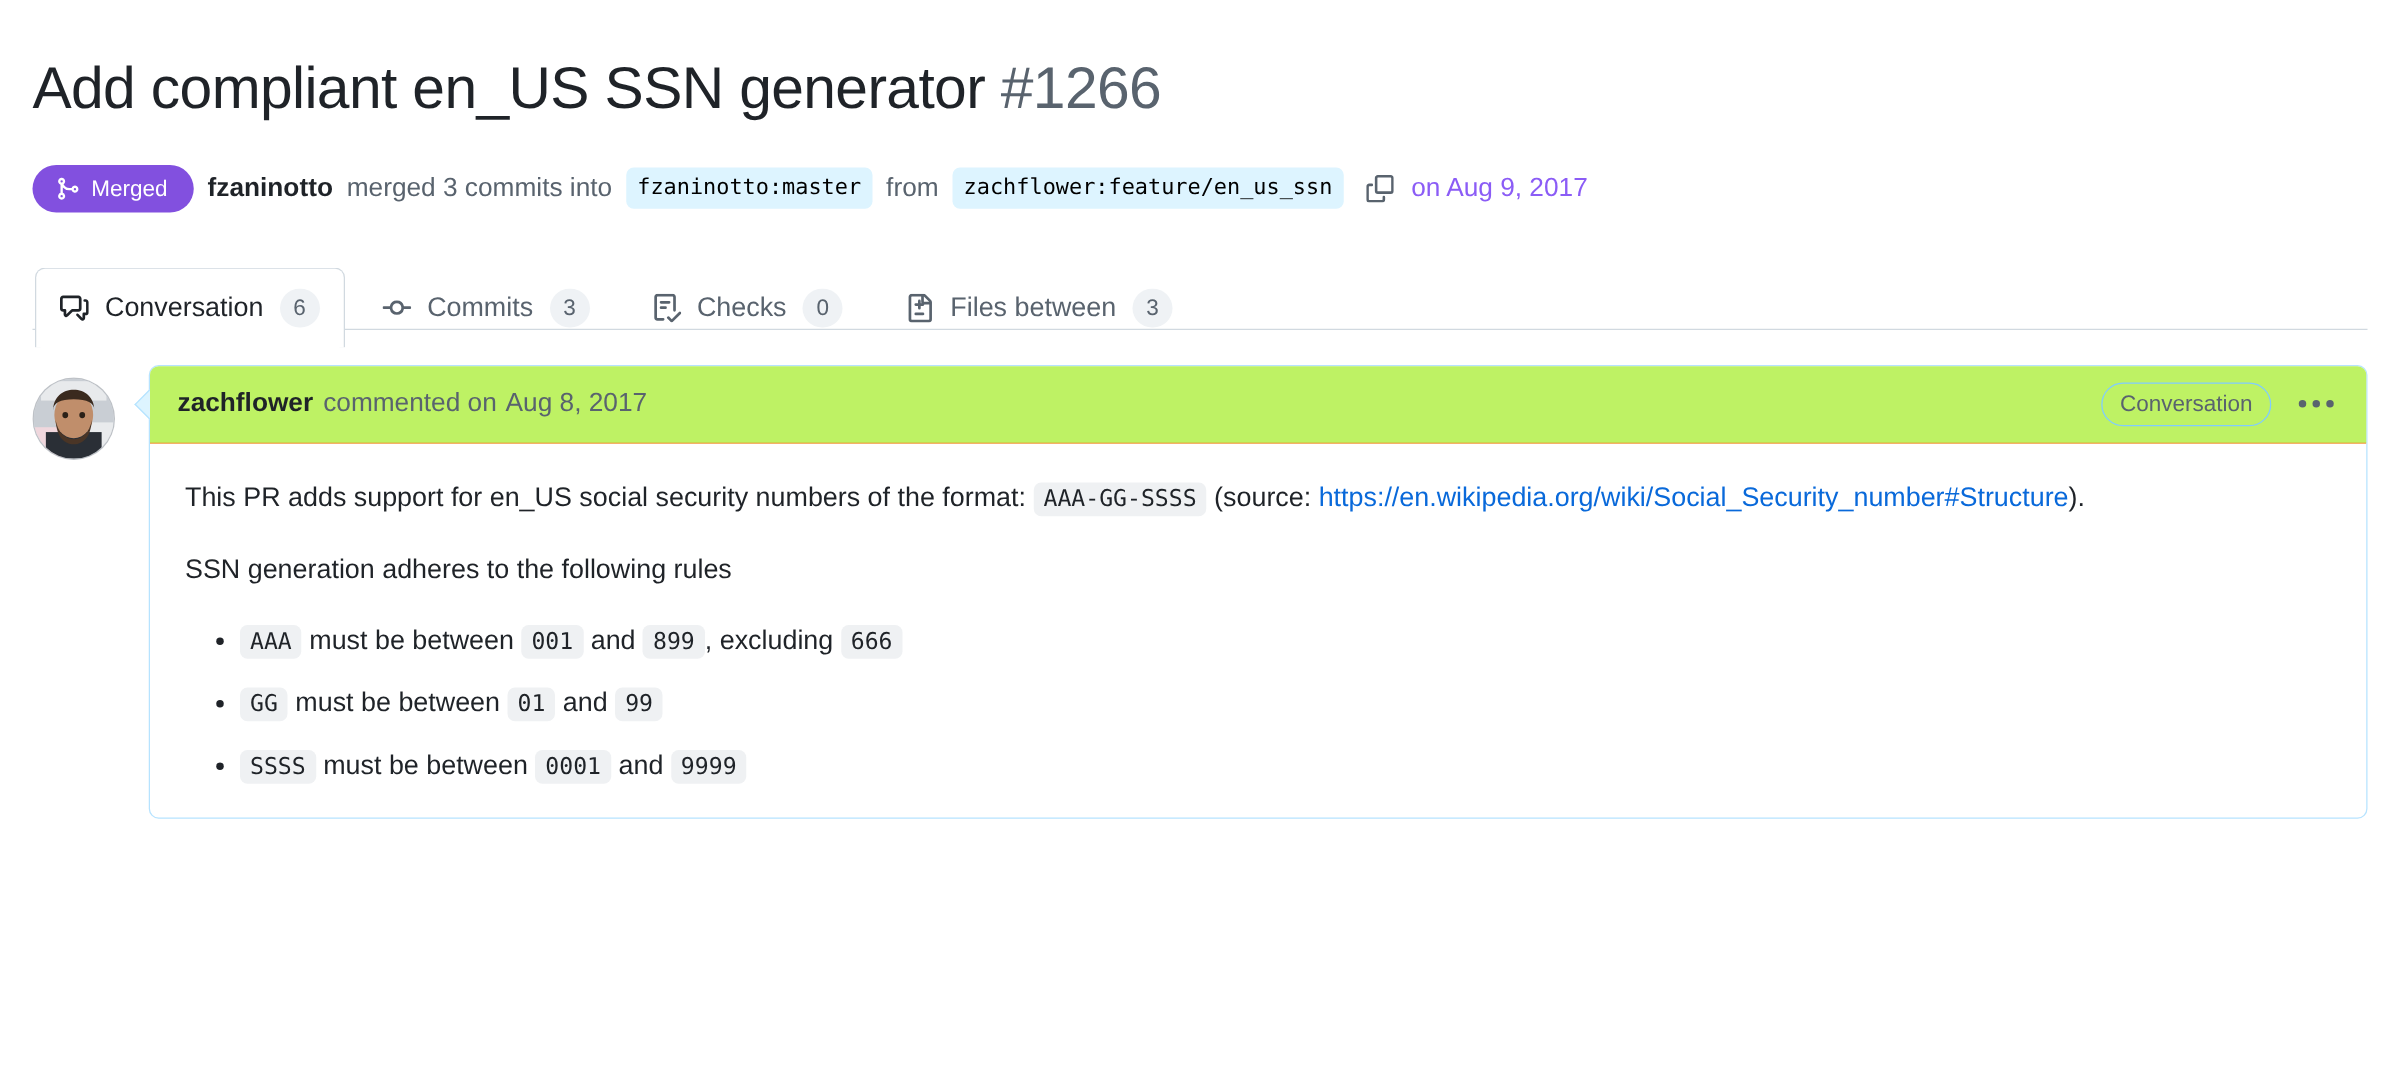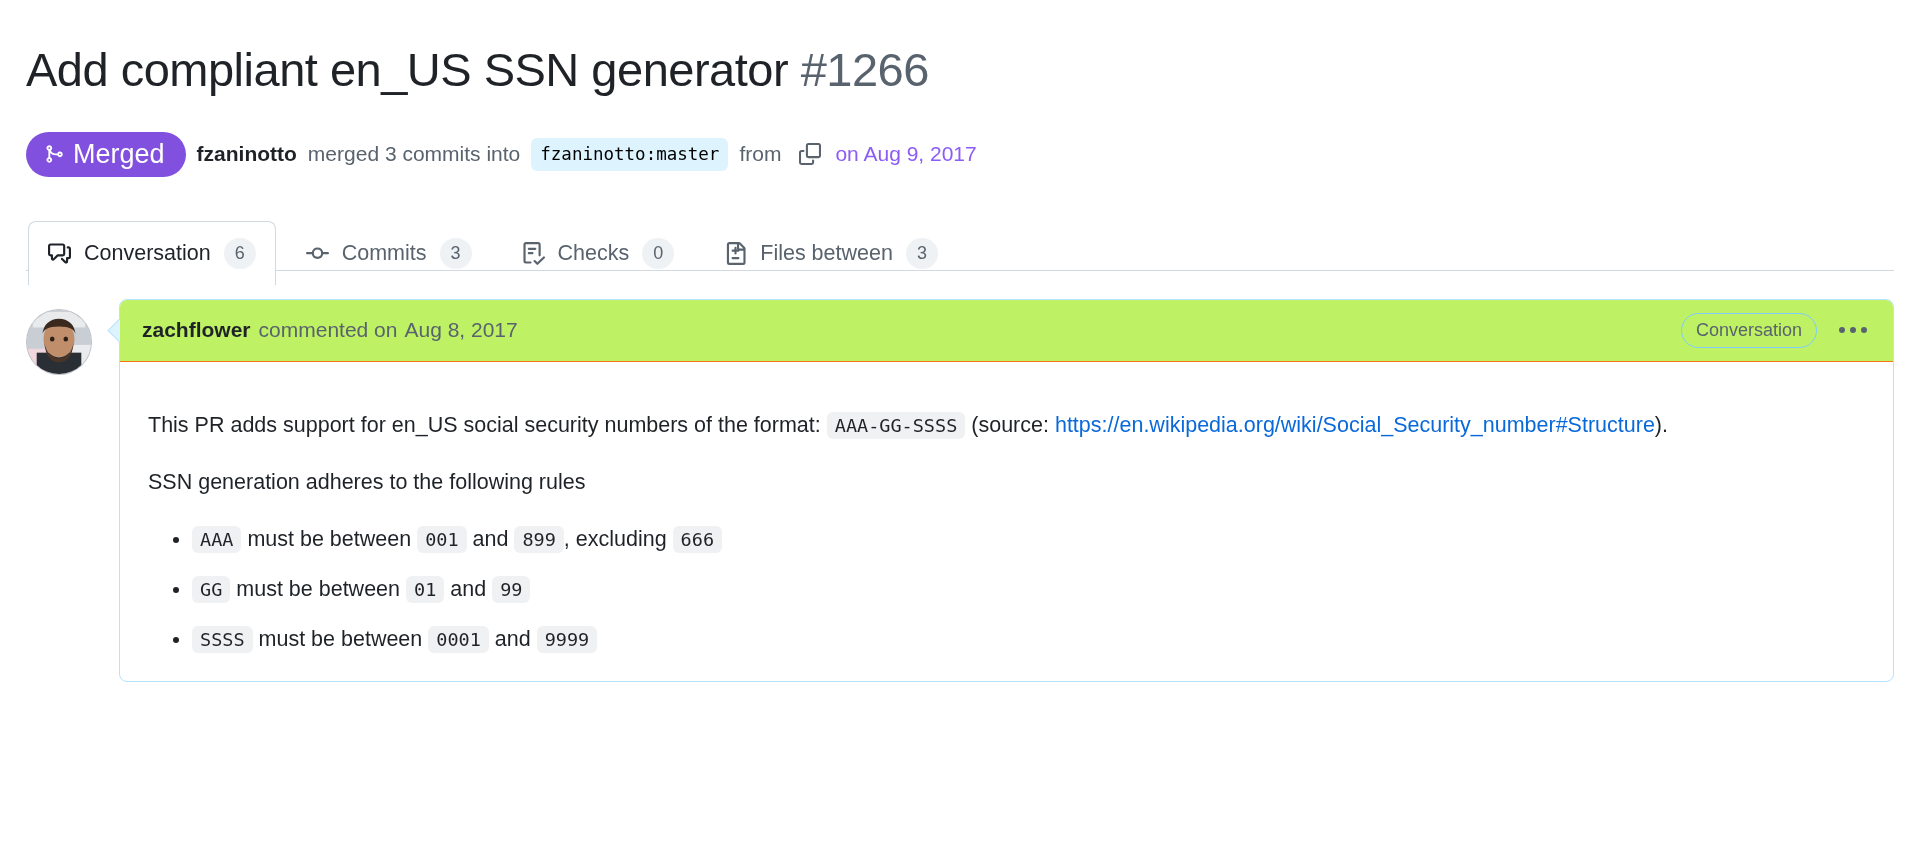--- a/index.html
+++ b/index.html
@@ -36,21 +36,21 @@
     white-space: nowrap;
   }
   .state-badge {
     display: inline-flex;
     align-items: center;
     gap: 9px;
     background: #8250df;
     color: #ffffff;
     border-radius: 2em;
     padding: 9px 21px 9px 18px;
-    font-size: 27px;
+    font-size: 18px;
     font-weight: 400;
     line-height: 1;
     justify-content: space-between;
   }
   .state-badge svg { display:block; }
 
   .actor { color: #1f2328; font-weight: 700; }
   .branch-tag {
     display: inline-block;
     background: #ddf4ff;
@@ -182,21 +182,20 @@
     display: flex; align-items: center; gap: 5px;
     padding: 0 4px;
   }
   .kebab i { width: 6px; height: 6px; border-radius: 50%; background: #59636e; display:block; }
 
   .comment-body {
     padding: 26px 28px 24px 28px;
     font-size: 21.5px;
     line-height: 1.62;
     color: #1f2328;
-    margin-top: 20px;
   }
   .comment-body p { margin: 0 0 22px 0; }
   .comment-body p:last-child { margin-bottom: 0; }
   code.inline {
     background: #eff1f3;
     border-radius: 6px;
     padding: 3px 8px;
     font-family: "DejaVu Sans Mono", monospace;
     font-size: 18.5px;
   }
@@ -228,20 +227,21 @@
           <path d="M5.45 5.154A4.25 4.25 0 0 0 9.25 7.5h1.378a2.251 2.251 0 1 1 0 1.5H9.25A5.734 5.734 0 0 1 5 7.123v3.505a2.25 2.25 0 1 1-1.5 0V5.372a2.25 2.25 0 1 1 1.95-.218ZM4.25 13.5a.75.75 0 1 0 0-1.5.75.75 0 0 0 0 1.5Zm8.5-4.5a.75.75 0 1 0 0-1.5.75.75 0 0 0 0 1.5ZM5 3.25a.75.75 0 1 0-1.5 0 .75.75 0 0 0 1.5 0Z"></path>
         </svg>
       </span>
       <span>Merged</span>
     </span>
 
     <span class="actor">fzaninotto</span>
     <span>merged 3 commits into</span>
     <span class="branch-tag">fzaninotto:master</span>
     <span>from</span>
+    <span class="branch-tag">zachflower:feature/en_us_ssn</span>
     <span class="copy-btn">
       <svg width="22" height="22" viewBox="0 0 16 16" fill="currentColor" aria-hidden="true">
         <path d="M0 6.75C0 5.784.784 5 1.75 5h1.5a.75.75 0 0 1 0 1.5h-1.5a.25.25 0 0 0-.25.25v7.5c0 .138.112.25.25.25h7.5a.25.25 0 0 0 .25-.25v-1.5a.75.75 0 0 1 1.5 0v1.5A1.75 1.75 0 0 1 9.25 16h-7.5A1.75 1.75 0 0 1 0 14.25Z"></path>
         <path d="M5 1.75C5 .784 5.784 0 6.75 0h7.5C15.216 0 16 .784 16 1.75v7.5A1.75 1.75 0 0 1 14.25 11h-7.5A1.75 1.75 0 0 1 5 9.25Zm1.75-.25a.25.25 0 0 0-.25.25v7.5c0 .138.112.25.25.25h7.5a.25.25 0 0 0 .25-.25v-7.5a.25.25 0 0 0-.25-.25Z"></path>
       </svg>
     </span>
     <span class="merged-date">on Aug 9, 2017</span>
   </div>
 
   <div class="tabs">

